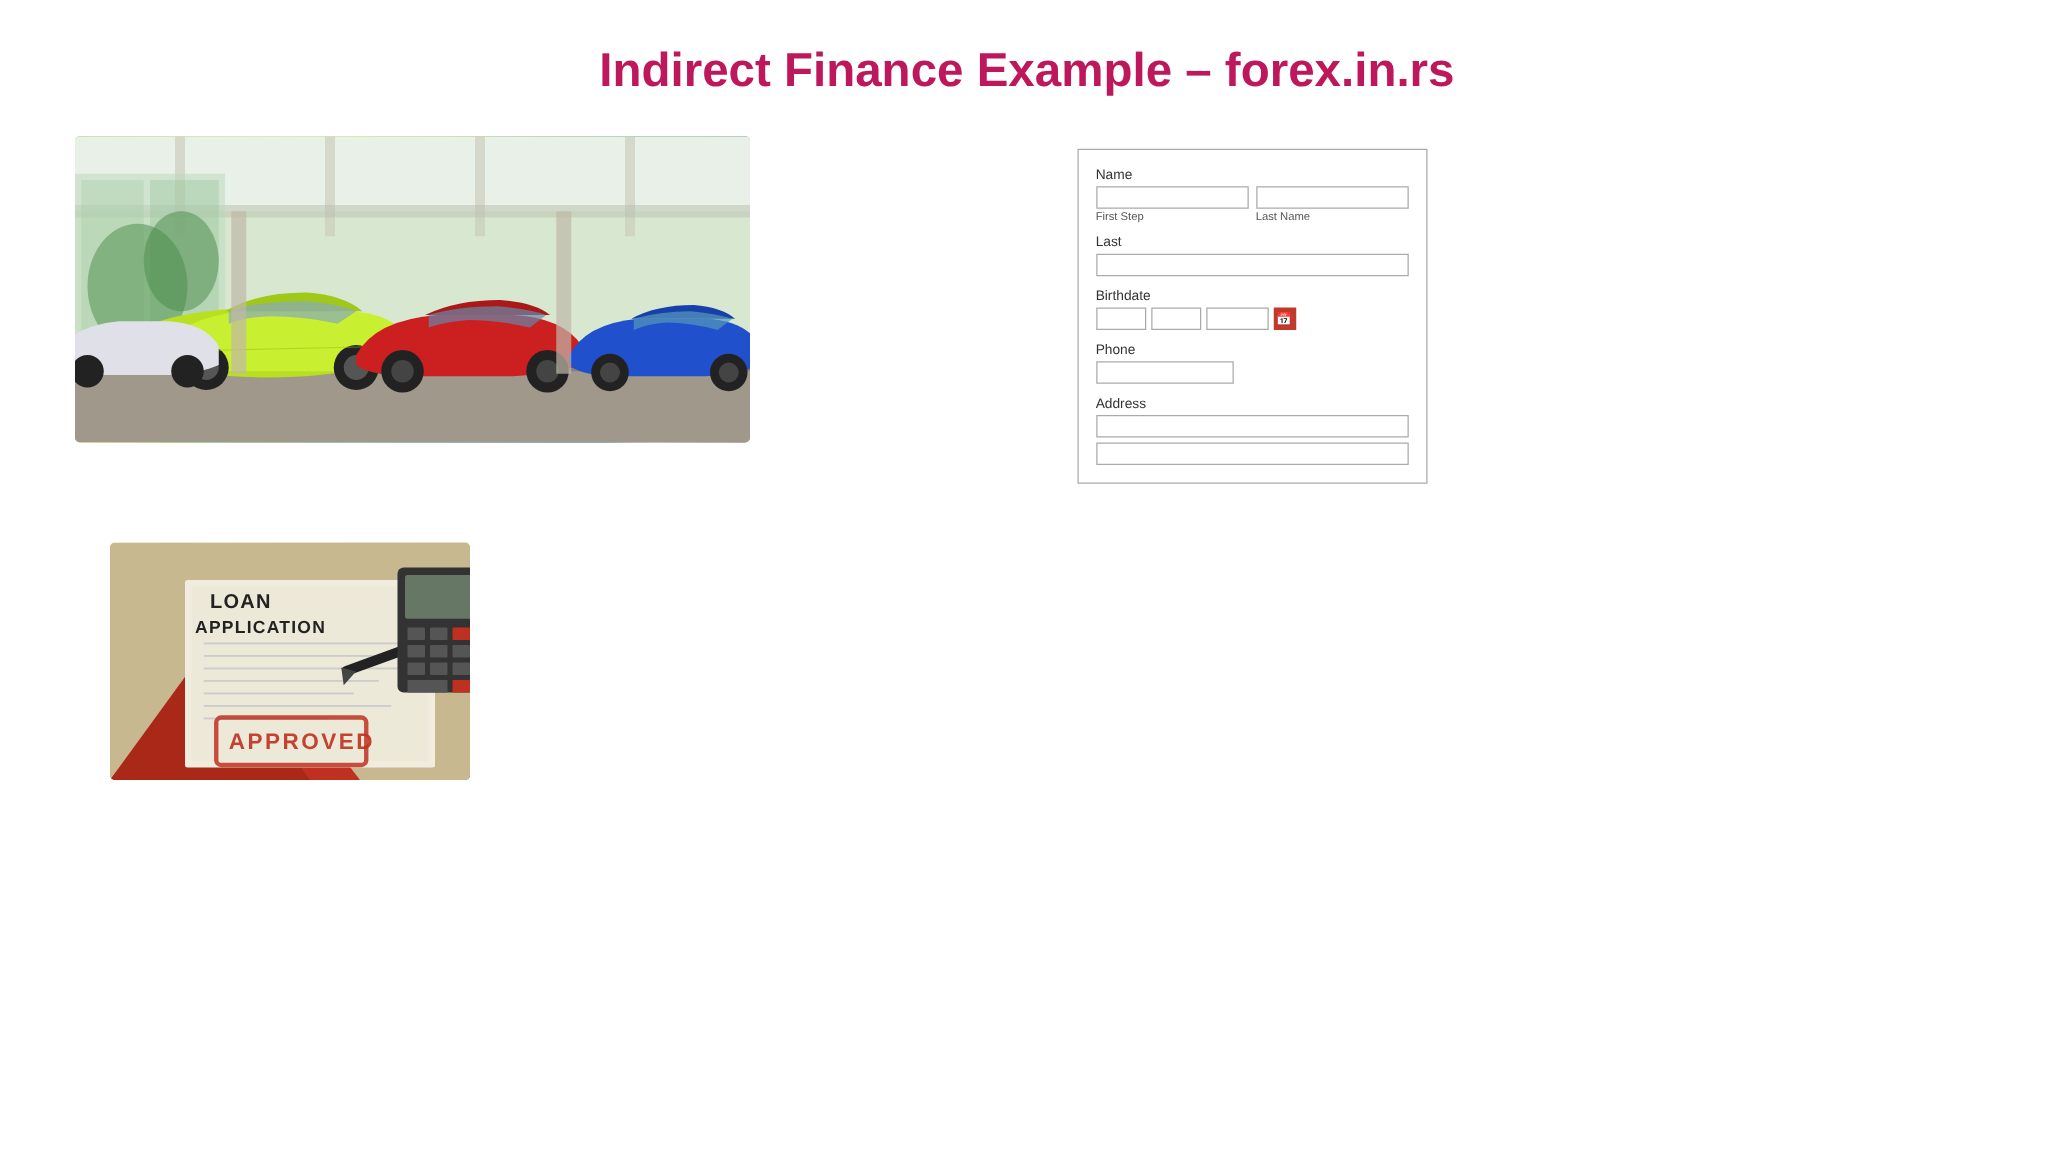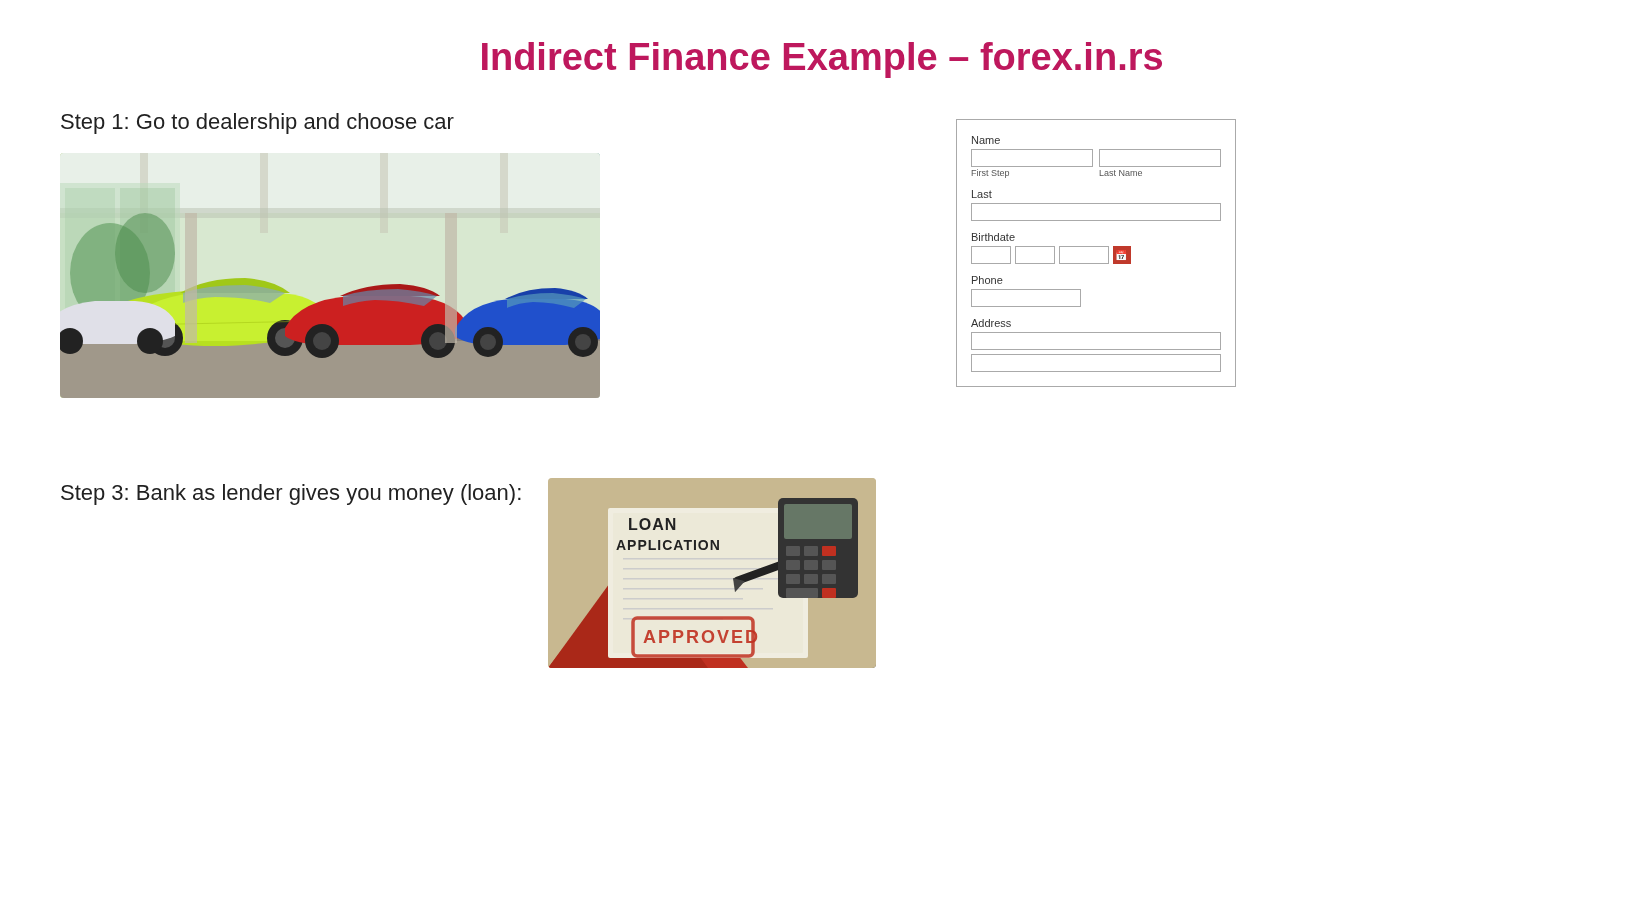--- a/index.html
+++ b/index.html
@@ -190,27 +190,27 @@
     .address-input {
       width: 100%;
       height: 18px;
       border: 1px solid #aaa;
       background: #fff;
       margin-bottom: 4px;
     }
 
     
     .loan-image-box {
-      width: 328px;
+      width: 288px;
       height: 190px;
       background: linear-gradient(160deg, #e8e0cc 0%, #d4c9a8 30%, #c8b890 50%, #b8a878 70%, #888888 85%, #555 100%);
       border-radius: 4px;
       position: relative;
       overflow: hidden;
-      margin-left: 8px;
+      margin-left: 28px;
     }
 
     .step3-row {
       display: flex;
       align-items: flex-start;
       gap: 0;
       margin-top: 10px;
     }
 
     .step3-text-col {
@@ -223,21 +223,20 @@
   </style>
 </head>
 <body>
 
 <h1 class="page-title">Indirect Finance Example – forex.in.rs</h1>
 
 <div class="content-area">
 
   <div class="left-col">
 
-    <p class="step-label">Step 1: Go to dealership and choose car</p>
 
     <div class="car-image-box">
       <svg class="car-showroom" viewBox="0 0 540 245" xmlns="http://www.w3.org/2000/svg">
 
         <rect x="0" y="0" width="540" height="245" fill="#d8e8d0"></rect>
 
         <rect x="0" y="0" width="540" height="60" fill="#e8f0e8"></rect>
 
         <rect x="80" y="0" width="8" height="80" fill="#c8c8b8" opacity="0.6"></rect>
         <rect x="200" y="0" width="8" height="80" fill="#c8c8b8" opacity="0.6"></rect>
@@ -300,26 +299,20 @@
           <circle cx="110" cy="48" r="13" fill="#222"></circle>
         </g>
 
         <rect x="125" y="60" width="12" height="130" fill="#c0b8a8" opacity="0.7"></rect>
         <rect x="385" y="60" width="12" height="130" fill="#c0b8a8" opacity="0.7"></rect>
       </svg>
     </div>
 
     <div class="step3-area">
       <div class="step3-row">
-        <div class="step3-text-col">
-          <p class="step3-label">
-            <span>Step 3: Bank as lender gives you money
-(loan):</span>
-          </p>
-        </div>
         <div class="step3-img-col">
 
           <div class="loan-image-box">
             <svg width="340" height="190" viewBox="0 0 340 190" xmlns="http://www.w3.org/2000/svg">
 
               <rect x="0" y="0" width="340" height="190" fill="#c8b890"></rect>
 
               <polygon points="0,190 100,60 200,190" fill="#c03020"></polygon>
               <polygon points="0,190 80,80 160,190" fill="#aa2818"></polygon>
 

